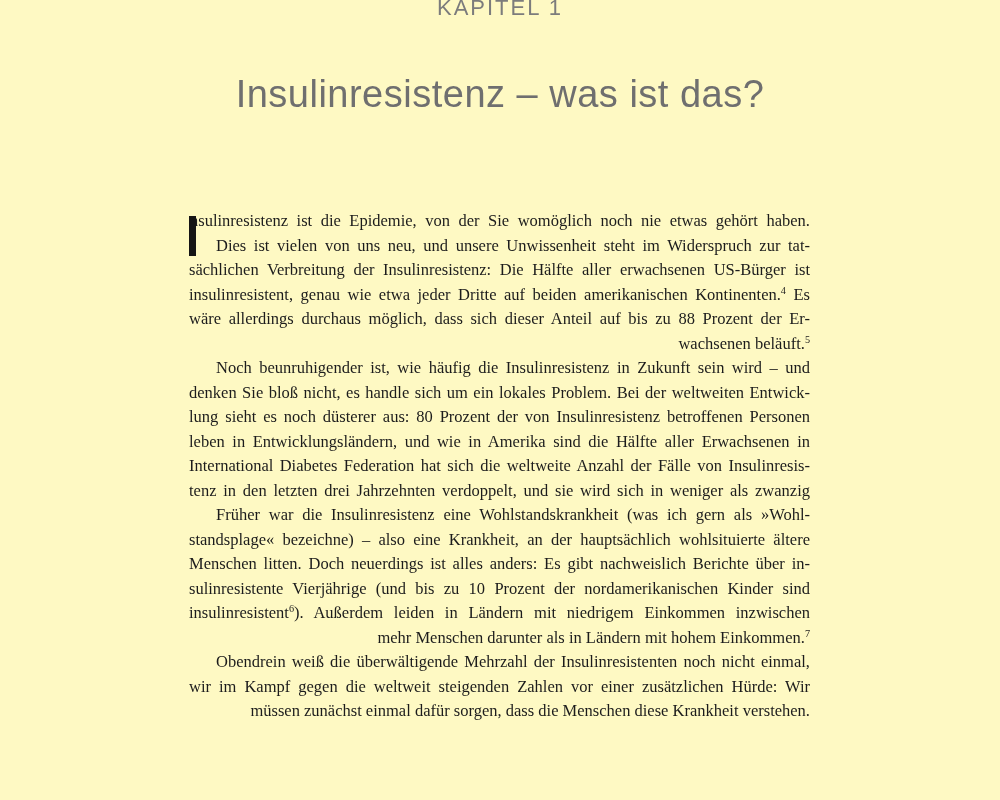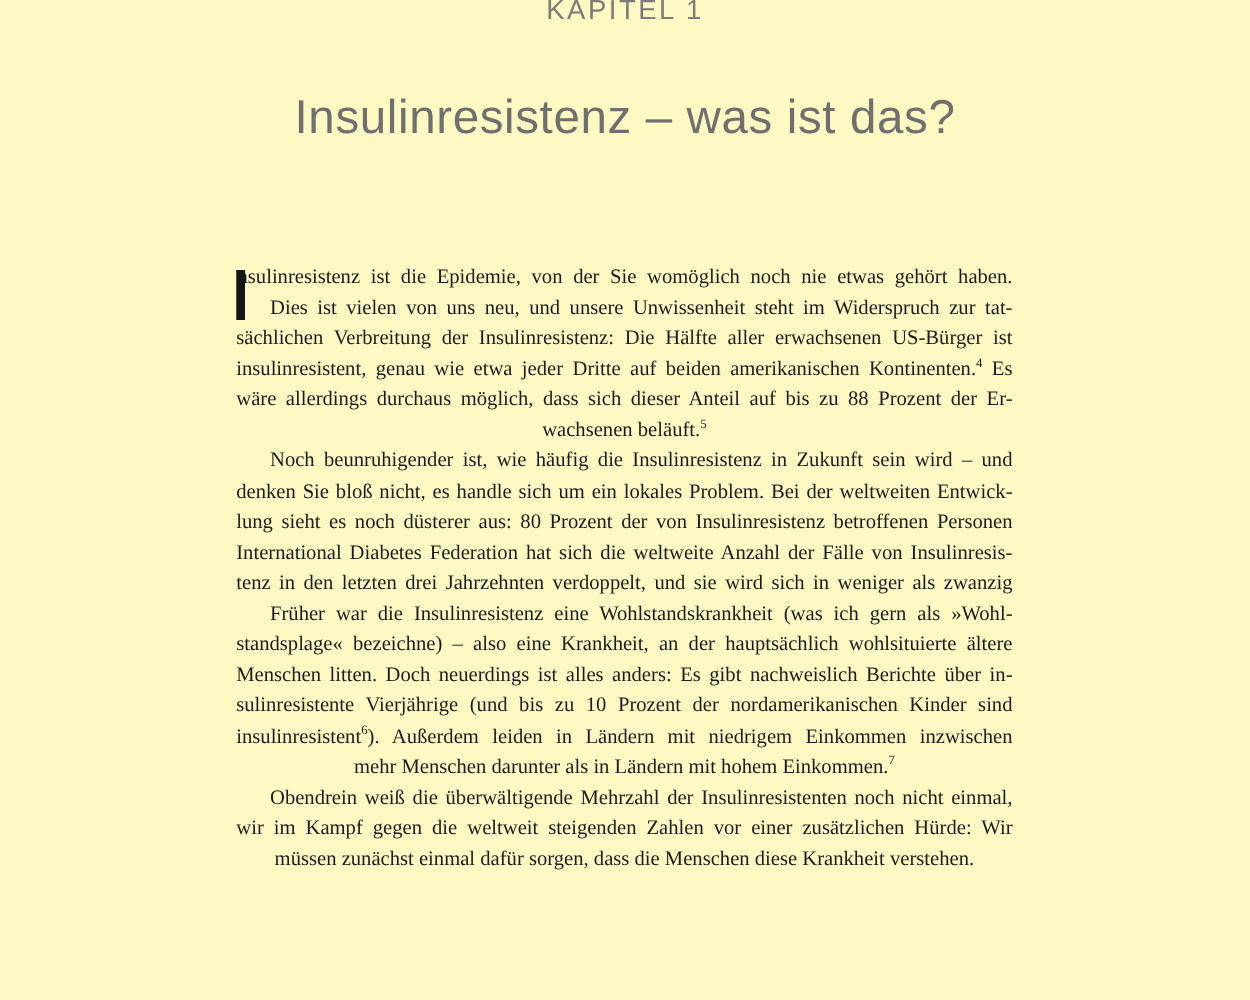--- a/index.html
+++ b/index.html
@@ -48,21 +48,21 @@
   .dropcap {
     position: absolute;
     left: 0; top: 7px;
     width: 7px; height: 40px;
     background: #151515;
     color: transparent;
     overflow: hidden;
     font-size: 40px;
   }
 
-  .line { text-align: center; }
+  .line { text-align: right; }
   .line.just { text-align: justify; text-align-last: justify; }
   .line.l1 { padding-left: 1px; }
   .line.ind { padding-left: 27px; }
 
   .it { }
 
   sup {
     font-size: 0.62em;
     line-height: 0;
     vertical-align: super;
@@ -82,20 +82,21 @@
     <div id="lines">
         <div class="line just l1"><span>nsulinresistenz ist die Epidemie, von der Sie womöglich noch nie etwas gehört haben.</span></div>
         <div class="line just ind"><span>Dies ist vielen von uns neu, und unsere Unwissenheit steht im Widerspruch zur tat-</span></div>
         <div class="line just"><span>sächlichen Verbreitung der Insulinresistenz: Die Hälfte aller erwachsenen US-Bürger ist</span></div>
         <div class="line just"><span>insulinresistent, genau wie etwa jeder Dritte auf beiden amerikanischen Kontinenten.</span><sup>4</sup><span> Es</span></div>
         <div class="line just"><span>wäre allerdings durchaus möglich, dass sich dieser Anteil auf bis zu 88 Prozent der Er-</span></div>
         <div class="line"><span>wachsenen beläuft.</span><sup>5</sup></div>
         <div class="line just ind"><span>Noch beunruhigender ist, wie häufig die Insulinresistenz in Zukunft sein wird – und</span></div>
         <div class="line just"><span>denken Sie bloß nicht, es handle sich um ein lokales Problem. Bei der weltweiten Entwick-</span></div>
         <div class="line just"><span>lung sieht es noch düsterer aus: 80 Prozent der von Insulinresistenz betroffenen Personen</span></div>
+        <div class="line just"><span>leben in Entwicklungsländern, und wie in Amerika sind die Hälfte aller Erwachsenen in</span></div>
         <div class="line just"><span>International Diabetes Federation hat sich die weltweite Anzahl der Fälle von Insulinresis-</span></div>
         <div class="line just"><span>tenz in den letzten drei Jahrzehnten verdoppelt, und sie wird sich in weniger als zwanzig</span></div>
         <div class="line just ind"><span>Früher war die Insulinresistenz eine Wohlstandskrankheit (was ich gern als »Wohl-</span></div>
         <div class="line just"><span>standsplage« bezeichne) – also eine Krankheit, an der hauptsächlich wohlsituierte ältere</span></div>
         <div class="line just"><span>Menschen litten. Doch neuerdings ist alles anders: Es gibt nachweislich Berichte über in-</span></div>
         <div class="line just"><span>sulinresistente Vierjährige (und bis zu 10 Prozent der nordamerikanischen Kinder sind</span></div>
         <div class="line just"><span>insulinresistent</span><sup>6</sup><span>). Außerdem leiden in Ländern mit niedrigem Einkommen inzwischen</span></div>
         <div class="line"><span>mehr Menschen darunter als in Ländern mit hohem Einkommen.</span><sup>7</sup></div>
         <div class="line just ind"><span>Obendrein </span><span class="it">weiß die überwältigende Mehrzahl der Insulinresistenten noch nicht einmal,</span></div>
         <div class="line just"><span>wir im Kampf gegen die weltweit steigenden Zahlen vor einer zusätzlichen Hürde: Wir</span></div>

